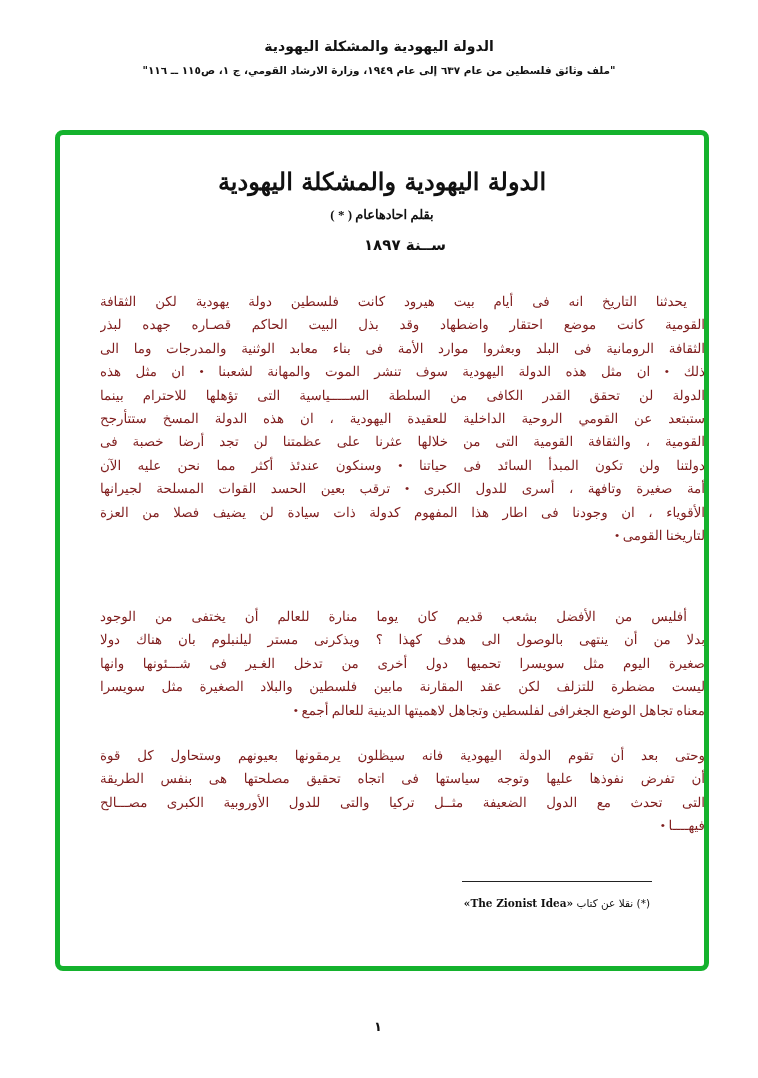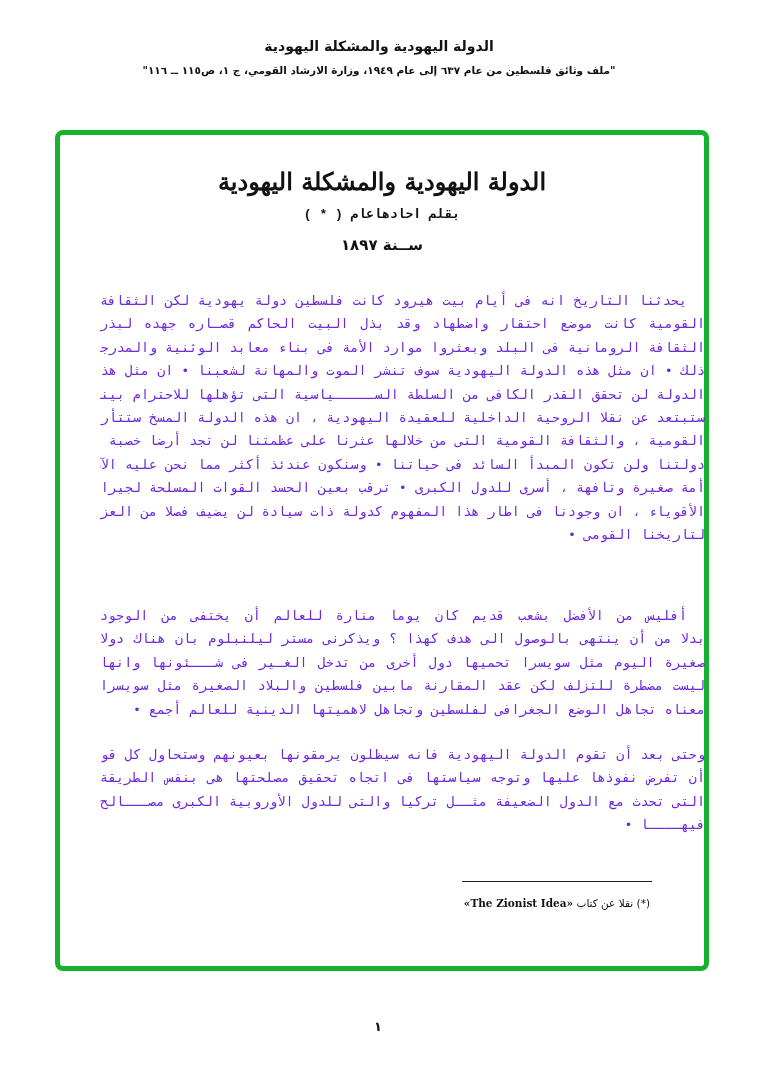--- a/index.html
+++ b/index.html
@@ -8,27 +8,27 @@
   .page-header { position: absolute; left: 0; top: 36px; width: 758px; text-align: center; direction: rtl; }
   .header-title { font-family: "DejaVu Sans", sans-serif; font-weight: bold; font-size: 14px; line-height: 20px; color: #111; }
   .header-source { font-family: "DejaVu Sans", sans-serif; font-weight: bold; font-size: 10.5px; line-height: 16px; margin-top: 6px; color: #111; }
 
   .frame { position: absolute; left: 55px; top: 130px; width: 644px; height: 831px;
            border: 5px solid #14b22d; border-radius: 8px; }
 
   .doc-title { position: absolute; left: 55px; width: 654px; top: 165px; text-align: center; direction: rtl;
                font-family: "DejaVu Serif", serif; font-weight: bold; font-size: 24px; line-height: 34px; color: #111; }
   .doc-author { position: absolute; left: 55px; width: 654px; top: 205px; text-align: center; direction: rtl;
-                font-family: Liberation Mono, monospace; font-weight: bold; font-size: 13px; line-height: 20px; }
+                font-family: Liberation Serif, serif; font-weight: bold; font-size: 13px; line-height: 20px; }
   .doc-year { position: absolute; left: 55px; width: 654px; top: 234px; text-align: center; direction: rtl;
-              font-family: "DejaVu Sans", sans-serif; font-weight: bold; font-size: 15px; line-height: 22px; }
+              font-family: "DejaVu Sans", sans-serif; font-weight: bold; font-size: 15px; line-height: 22px; padding-left: 23px; }
 
   .body-text { position: absolute; left: 100px; width: 605px; direction: rtl; text-align: justify;
                text-align-last: right;
-               font-family: Liberation Mono, monospace; font-size: 13.4px; color: #6d28d9; }
+               font-family: Liberation Serif, serif; font-size: 13.4px; color: #7f1d1d; }
   .body-text .line { display: block; height: 23.4px; line-height: 23.4px; white-space: nowrap;
                      text-align: justify; text-align-last: justify; overflow: hidden; }
   .body-text .line.last { text-align-last: right; }
   .body-text .line.indent { padding-right: 18px; }
   .p1 { top: 290px; }
   .p2 { top: 605px; }
   .p3 { top: 744px; }
 
   .footnote-rule { position: absolute; left: 462px; top: 881px; width: 190px; height: 0; border-top: 1.5px solid #222; }
   .footnote { position: absolute; left: 380px; top: 895px; width: 270px; direction: rtl; text-align: right;
@@ -51,21 +51,21 @@
 <div class="doc-title">الدولة اليهودية والمشكلة اليهودية</div>
 <div class="doc-author">بقلم احادهاعام ( * )</div>
 <div class="doc-year">ســنة ١٨٩٧</div>
 
 <div class="body-text p1">
   <span class="line indent">يحدثنا التاريخ انه فى أيام بيت هيرود كانت فلسطين دولة يهودية لكن الثقافة</span>
   <span class="line">القومية كانت موضع احتقار واضطهاد وقد بذل البيت الحاكم قصـاره جهده لبذر</span>
   <span class="line">الثقافة الرومانية فى البلد وبعثروا موارد الأمة فى بناء معابد الوثنية والمدرجات وما الى</span>
   <span class="line">ذلك • ان مثل هذه الدولة اليهودية سوف تنشر الموت والمهانة لشعبنا • ان مثل هذه</span>
   <span class="line">الدولة لن تحقق القدر الكافى من السلطة الســـــياسية التى تؤهلها للاحترام بينما</span>
-  <span class="line">ستبتعد عن نقلا الروحية الداخلية للعقيدة اليهودية ، ان هذه الدولة المسخ ستتأرجح</span>
+  <span class="line">ستبتعد عن القومي الروحية الداخلية للعقيدة اليهودية ، ان هذه الدولة المسخ ستتأرجح</span>
   <span class="line">القومية ، والثقافة القومية التى من خلالها عثرنا على عظمتنا لن تجد أرضا خصبة فى</span>
   <span class="line">دولتنا ولن تكون المبدأ السائد فى حياتنا • وسنكون عندئذ أكثر مما نحن عليه الآن</span>
   <span class="line">أمة صغيرة وتافهة ، أسرى للدول الكبرى • ترقب بعين الحسد القوات المسلحة لجيرانها</span>
   <span class="line">الأقوياء ، ان وجودنا فى اطار هذا المفهوم كدولة ذات سيادة لن يضيف فصلا من العزة</span>
   <span class="line last">لتاريخنا القومى •</span>
 </div>
 
 <div class="body-text p2">
   <span class="line indent">أفليس من الأفضل بشعب قديم كان يوما منارة للعالم أن يختفى من الوجود</span>
   <span class="line">بدلا من أن ينتهى بالوصول الى هدف كهذا ؟ ويذكرنى مستر ليلنبلوم بان هناك دولا</span>

